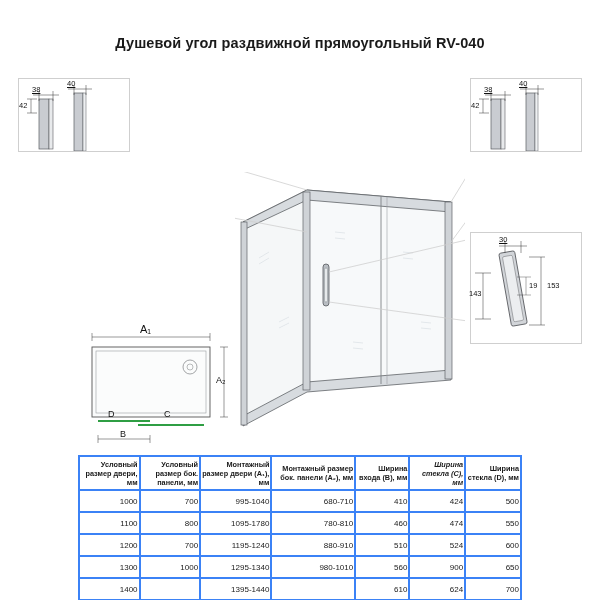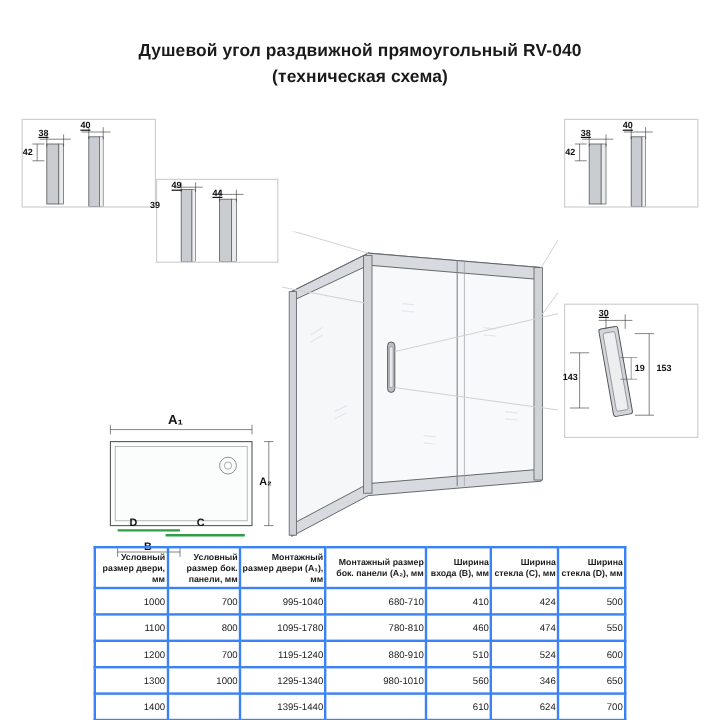--- a/index.html
+++ b/index.html
@@ -16,21 +16,20 @@
     font-size:14.5px;
     font-weight:bold;
     line-height:21px;
     padding-top:33px;
     letter-spacing:0.1px;
   }
   .diagram-area{
     position:relative;
     width:600px;
     height:390px;
-    font-weight:bold;
   }
 
   
   .detail-box{
     position:absolute;
     border:1px solid #cfcfcf;
     background:#fff;
   }
   .dim-txt{
     position:absolute;
@@ -75,30 +74,29 @@
     font-weight:bold;
     height:28px;
     font-size:7.3px;
   }
   td{height:16px;font-size:8px;}
   .c0{width:62px;}
   .c1{width:62px;}
   .c2{width:74px;}
   .c3{width:90px;}
   .c4{width:56px;}
-  .c5{width:58px;}
+  .c5{width:58px;font-style:italic;}
   .c6{width:58px;}
   svg{display:block;}
 </style>
 </head>
 <body>
 
 <div class="title">
   <div>Душевой угол раздвижной прямоугольный RV-040</div>
-  <div>(техническая схема)</div>
 </div>
 
 <div class="diagram-area">
 
   <div class="detail-box" style="left:18px;top:24px;width:110px;height:72px;">
     <svg width="110" height="72" viewBox="0 0 110 72">
       <rect x="20" y="20" width="10" height="50" fill="#c9ccd1" stroke="#5a5d62" stroke-width="0.7"></rect>
       <rect x="30" y="20" width="4" height="50" fill="#e8eaec" stroke="#5a5d62" stroke-width="0.6"></rect>
       <rect x="55" y="14" width="9" height="58" fill="#c9ccd1" stroke="#5a5d62" stroke-width="0.7"></rect>
       <rect x="64" y="14" width="3" height="58" fill="#eef0f2" stroke="#5a5d62" stroke-width="0.5"></rect>
@@ -110,37 +108,20 @@
       <line x1="49" y1="10" x2="73" y2="10" stroke="#333" stroke-width="0.5"></line>
       <line x1="8" y1="20" x2="18" y2="20" stroke="#333" stroke-width="0.5"></line>
       <line x1="8" y1="34" x2="18" y2="34" stroke="#333" stroke-width="0.5"></line>
       <line x1="12" y1="20" x2="12" y2="34" stroke="#333" stroke-width="0.5"></line>
     </svg>
     <span class="dim-txt u" style="left:13px;top:6px;">38</span>
     <span class="dim-txt u" style="left:48px;top:0px;">40</span>
     <span class="dim-txt" style="left:0px;top:22px;">42</span>
   </div>
 
-  <div class="detail-box" style="left:130px;top:74px;width:100px;height:68px;">
-    <svg width="100" height="68" viewBox="0 0 100 68">
-      <rect x="20" y="8" width="9" height="60" fill="#c9ccd1" stroke="#5a5d62" stroke-width="0.7"></rect>
-      <rect x="29" y="8" width="3" height="60" fill="#eef0f2" stroke="#5a5d62" stroke-width="0.5"></rect>
-      <rect x="52" y="16" width="10" height="52" fill="#c9ccd1" stroke="#5a5d62" stroke-width="0.7"></rect>
-      <rect x="62" y="16" width="4" height="52" fill="#e8eaec" stroke="#5a5d62" stroke-width="0.6"></rect>
-      <line x1="20" y1="2" x2="20" y2="10" stroke="#333" stroke-width="0.5"></line>
-      <line x1="32" y1="2" x2="32" y2="10" stroke="#333" stroke-width="0.5"></line>
-      <line x1="14" y1="6" x2="38" y2="6" stroke="#333" stroke-width="0.5"></line>
-      <line x1="52" y1="8" x2="52" y2="18" stroke="#333" stroke-width="0.5"></line>
-      <line x1="66" y1="8" x2="66" y2="18" stroke="#333" stroke-width="0.5"></line>
-      <line x1="46" y1="12" x2="72" y2="12" stroke="#333" stroke-width="0.5"></line>
-    </svg>
-    <span class="dim-txt u" style="left:12px;top:0px;">49</span>
-    <span class="dim-txt u" style="left:46px;top:6px;">44</span>
-    <span class="dim-txt" style="left:-6px;top:16px;">39</span>
-  </div>
 
   <div class="detail-box" style="left:470px;top:24px;width:110px;height:72px;">
     <svg width="110" height="72" viewBox="0 0 110 72">
       <rect x="20" y="20" width="10" height="50" fill="#c9ccd1" stroke="#5a5d62" stroke-width="0.7"></rect>
       <rect x="30" y="20" width="4" height="50" fill="#e8eaec" stroke="#5a5d62" stroke-width="0.6"></rect>
       <rect x="55" y="14" width="9" height="58" fill="#c9ccd1" stroke="#5a5d62" stroke-width="0.7"></rect>
       <rect x="64" y="14" width="3" height="58" fill="#eef0f2" stroke="#5a5d62" stroke-width="0.5"></rect>
       <line x1="20" y1="12" x2="20" y2="22" stroke="#333" stroke-width="0.5"></line>
       <line x1="34" y1="12" x2="34" y2="22" stroke="#333" stroke-width="0.5"></line>
       <line x1="14" y1="16" x2="40" y2="16" stroke="#333" stroke-width="0.5"></line>
@@ -299,21 +280,21 @@
         <td>510</td>
         <td>524</td>
         <td>600</td>
       </tr>
       <tr>
         <td>1300</td>
         <td>1000</td>
         <td>1295-1340</td>
         <td>980-1010</td>
         <td>560</td>
-        <td>346</td>
+        <td>900</td>
         <td>650</td>
       </tr>
       <tr>
         <td>1400</td>
         <td></td>
         <td>1395-1440</td>
         <td></td>
         <td>610</td>
         <td>624</td>
         <td>700</td>

